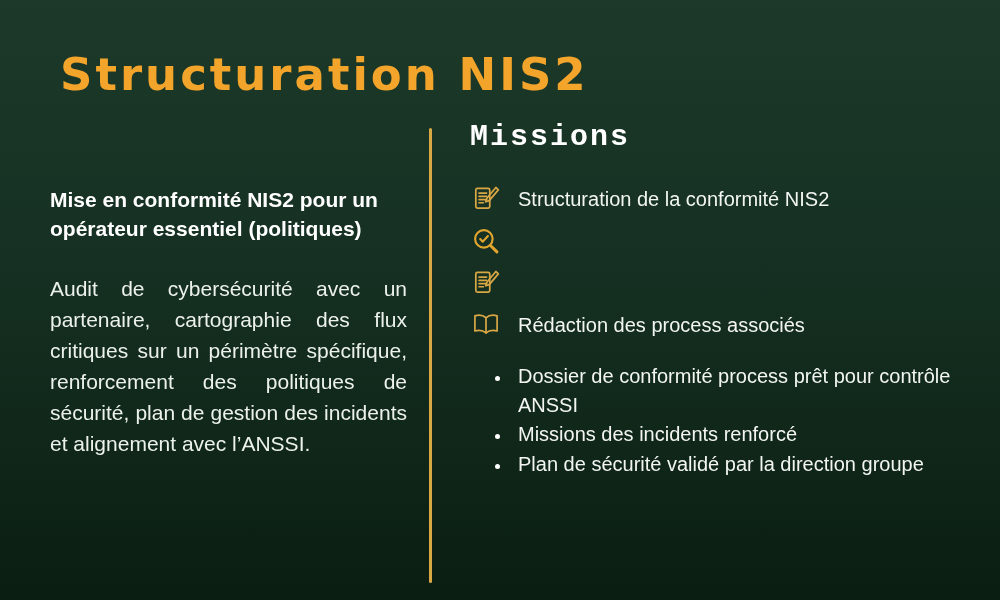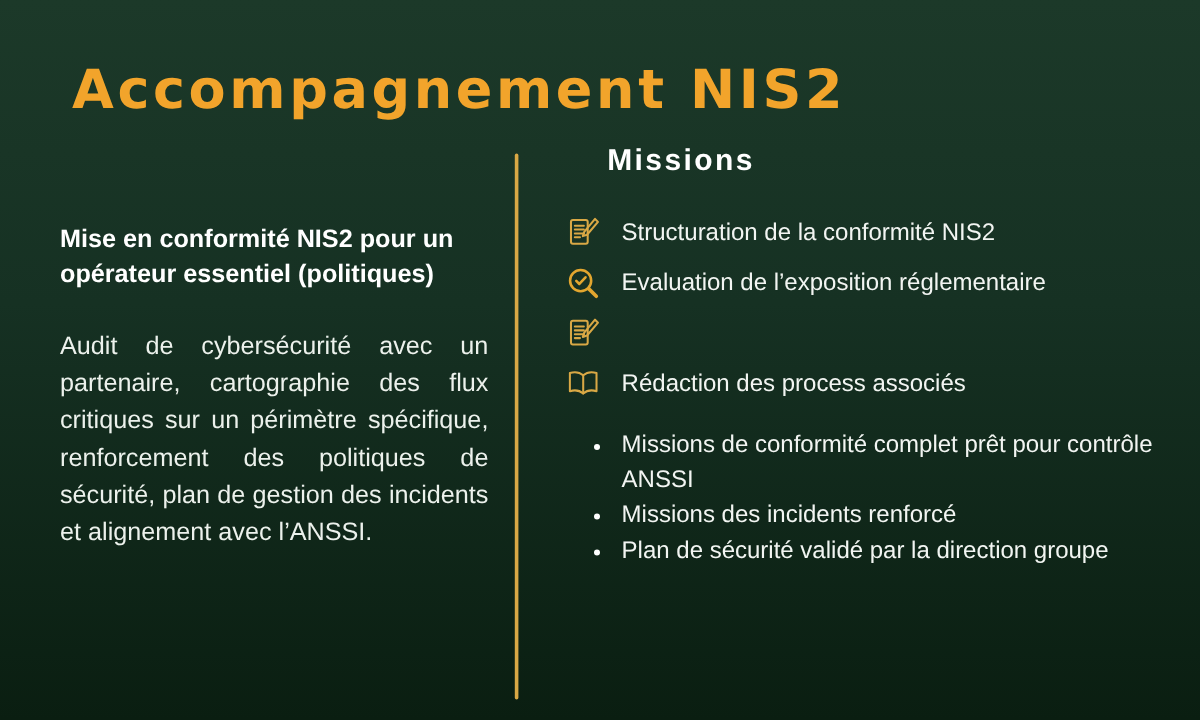--- a/index.html
+++ b/index.html
@@ -58,26 +58,25 @@
     background: #D9A845;
   }
   
   .right-panel {
     position: absolute;
     left: 470px;
     top: 120px;
     width: 510px;
   }
   .section-heading {
-    font-family: Liberation Sans, sans-serif;
+    font-family: Liberation Mono, monospace;
     font-weight: 800;
-    font-size: 25px;
+    font-size: 30px;
     letter-spacing: 2px;
     color: #ffffff;
-    margin-left: 36px;
   }
   .missions-heading { margin-bottom: 30px; }
   .missions-list { margin-bottom: 22px; text-align: right; }
   .mission-row {
     display: flex;
     align-items: center;
     margin-bottom: 12px;
     min-height: 30px;
   }
   .mission-icon {
@@ -108,21 +107,21 @@
     padding-left: 6px;
     margin-bottom: 1px;
   }
   .results-list li::marker { color: #ffffff; font-size: 18px; }
 </style>
 </head>
 <body>
 
 <div class="slide">
 
-  <div class="slide-title">Accompagnement NIS2</div>
+  <div class="slide-title">Structuration NIS2</div>
 
   <div class="left-panel">
     <div class="left-heading">Mise en conformité NIS2 pour un opérateur essentiel (politiques)</div>
     <div class="left-paragraph">Audit de cybersécurité avec un partenaire, cartographie des flux critiques sur un périmètre spécifique, renforcement des politiques de sécurité, plan de gestion des incidents et alignement avec l’ANSSI.</div>
   </div>
 
   <div class="divider"></div>
 
   <div class="right-panel">
 
@@ -145,21 +144,20 @@
       </div>
 
       <div class="mission-row">
         <span class="mission-icon">
           <svg width="30" height="30" viewBox="0 0 28 28" fill="none" stroke="#E2A62F" stroke-width="2" stroke-linecap="round" stroke-linejoin="round">
             <circle cx="12" cy="12" r="8.2"></circle>
             <path d="M8.6 12.2 L11 14.6 L15.8 9.4"></path>
             <line x1="18.4" y1="18.4" x2="24.2" y2="24.2" stroke-width="2.8"></line>
           </svg>
         </span>
-        <span class="mission-label">Evaluation de l’exposition réglementaire</span>
       </div>
 
       <div class="mission-row">
         <span class="mission-icon">
           <svg width="30" height="30" viewBox="0 0 28 28" fill="none" stroke="#D9A845" stroke-width="1.6" stroke-linecap="round" stroke-linejoin="round">
             <rect x="4.5" y="4" width="13" height="18.5" rx="1.5"></rect>
             <line x1="7.5" y1="8.5" x2="14.5" y2="8.5"></line>
             <line x1="7.5" y1="11.5" x2="14.5" y2="11.5"></line>
             <line x1="7.5" y1="14.5" x2="14.5" y2="14.5"></line>
             <line x1="7.5" y1="17.5" x2="11.5" y2="17.5"></line>
@@ -175,20 +173,20 @@
             <line x1="15" y1="7.2" x2="15" y2="21.4"></line>
           </svg>
         </span>
         <span class="mission-label">Rédaction des process associés</span>
       </div>
 
     </div>
 
 
     <ul class="results-list">
-      <li>Missions de conformité complet prêt pour contrôle ANSSI</li>
+      <li>Dossier de conformité process prêt pour contrôle ANSSI</li>
       <li>Missions des incidents renforcé</li>
       <li>Plan de sécurité validé par la direction groupe</li>
     </ul>
 
   </div>
 
 </div>
 
 </body></html>

